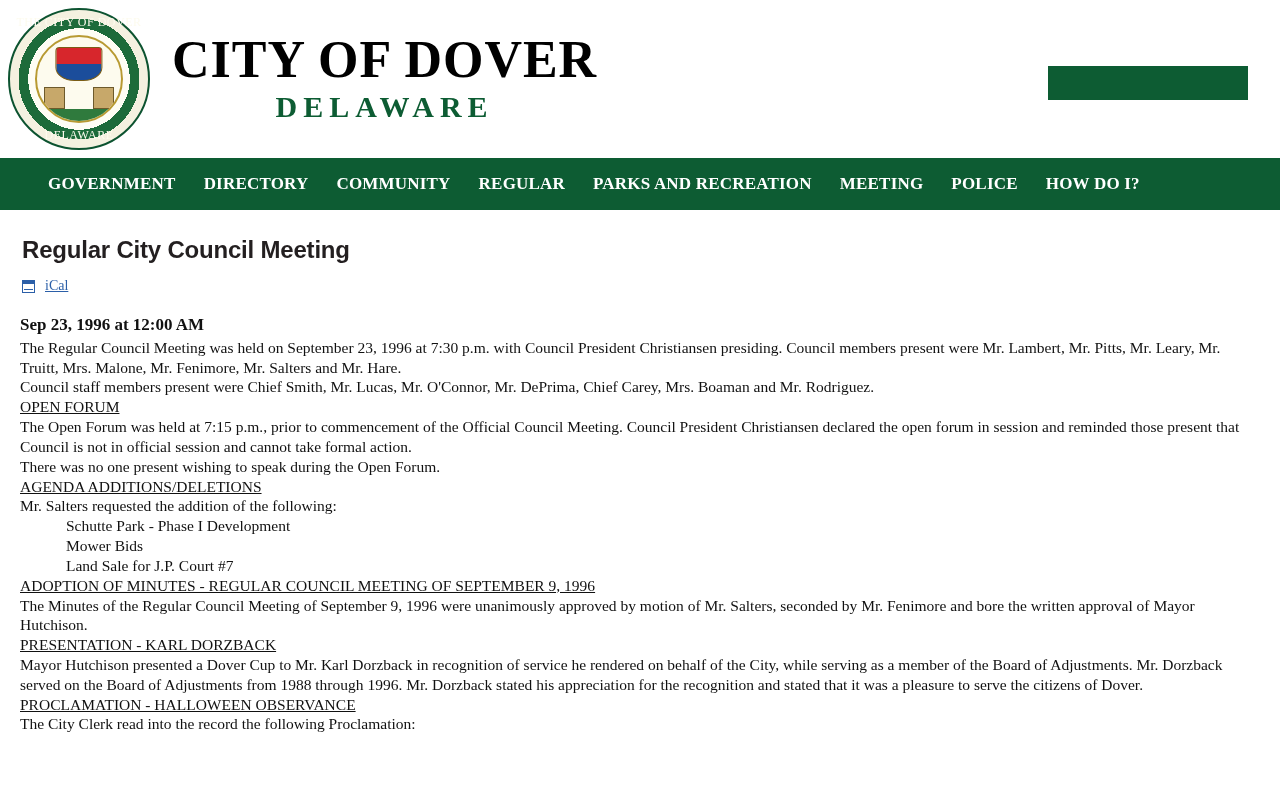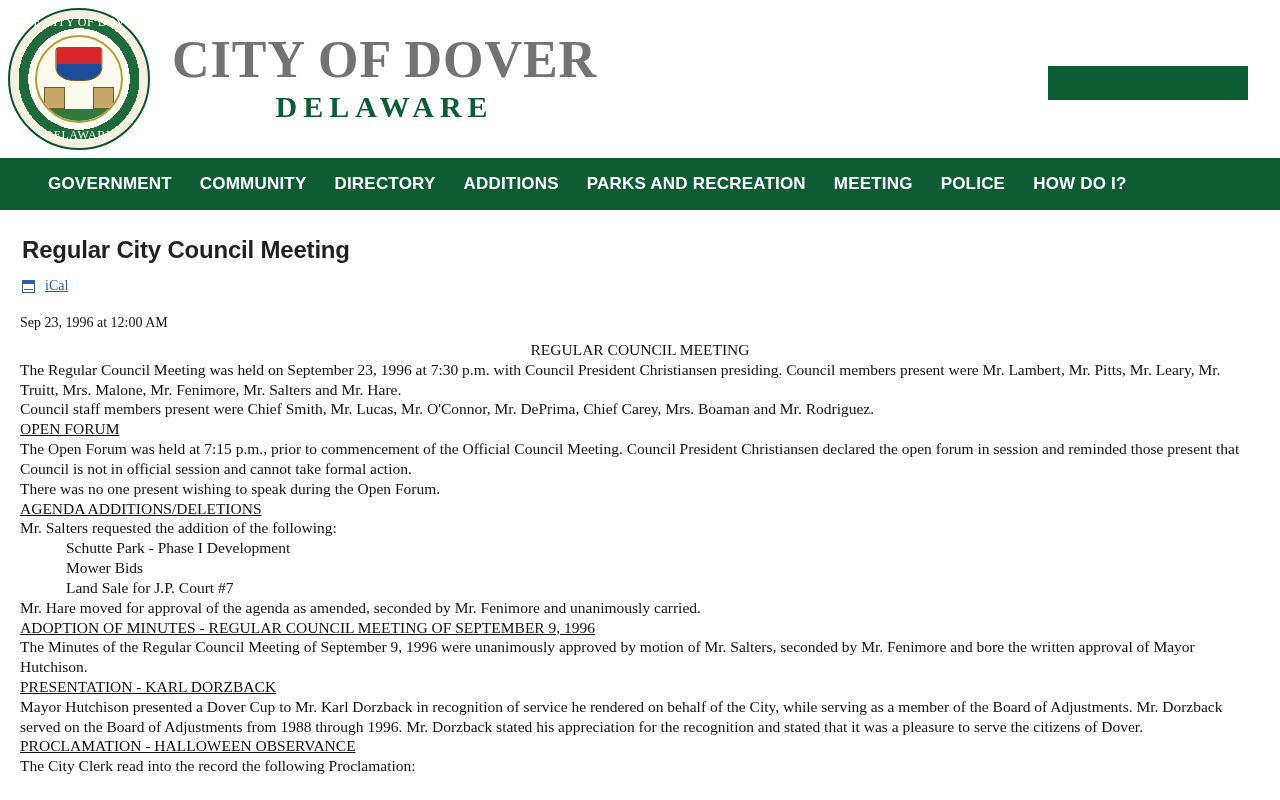--- a/index.html
+++ b/index.html
@@ -78,21 +78,21 @@
   .wordmark {
     margin-left: 22px;
     font-family: "Liberation Serif", serif;
     color: #0d5c33;
   }
   .wordmark .line1 {
     font-size: 52px;
     font-weight: bold;
     letter-spacing: 1px;
     line-height: 1;
-    color: #737373;
+    color: #000000;
   }
   .wordmark .line2 {
     font-size: 30px;
     font-weight: bold;
     letter-spacing: 6px;
     text-align: center;
     margin-top: 4px;
     color: #0d5c33;
   }
   .search-box {
@@ -114,21 +114,21 @@
   }
   .nav-item {
     color: #ffffff;
     font-size: 17px;
     font-weight: bold;
     letter-spacing: .2px;
     padding: 0 14px;
     line-height: 52px;
     white-space: nowrap;
     cursor: pointer;
-    font-family: Liberation Sans, sans-serif;
+    font-family: Liberation Serif, serif;
   }
   .nav-item:first-child { padding-left: 0; }
 
   
   .content {
     padding: 18px 20px 0 20px;
   }
   .page-title {
     font-size: 24px;
     font-weight: bold;
@@ -164,23 +164,23 @@
     cursor: pointer;
   }
 
   .doc {
     font-family: "Liberation Serif", serif;
     color: #111111;
     font-size: 15.5px;
     line-height: 1.28;
   }
   .doc .datehead {
-    font-weight: normal;
-    font-size: 14px;
-    margin: 0 0 8px 0;
+    font-weight: bold;
+    font-size: 17px;
+    margin: 0 0 2px 0;
   }
   .doc .centered { text-align: center; }
   .doc p { margin: 0; }
   .doc .u { text-decoration: underline; }
   .doc .indent { padding-left: 46px; }
 </style>
 </head>
 <body>
 
 <div class="header">
@@ -201,53 +201,51 @@
   <div class="wordmark">
     <div class="line1">CITY OF DOVER</div>
     <div class="line2">DELAWARE</div>
   </div>
 
   <input class="search-box" type="text" placeholder="" style="">
 </div>
 
 <div class="nav">
   <div class="nav-item">GOVERNMENT</div>
+  <div class="nav-item">DIRECTORY</div>
   <div class="nav-item">COMMUNITY</div>
-  <div class="nav-item">DIRECTORY</div>
-  <div class="nav-item">ADDITIONS</div>
+  <div class="nav-item">REGULAR</div>
   <div class="nav-item">PARKS AND RECREATION</div>
   <div class="nav-item">MEETING</div>
   <div class="nav-item">POLICE</div>
   <div class="nav-item">HOW DO I?</div>
 </div>
 
 <div class="content">
 
   <div class="page-title">Regular City Council Meeting</div>
 
   <div class="ical-row">
     <span class="ical-icon"></span>
     <span class="ical-link">iCal</span>
   </div>
 
   <div class="doc">
     <div class="datehead">Sep 23, 1996 at 12:00 AM</div>
-    <p class="centered">REGULAR COUNCIL MEETING</p>
     <div id="minutes-body">
         <p>The Regular Council Meeting was held on September 23, 1996 at 7:30 p.m. with Council President Christiansen presiding. Council members present were Mr. Lambert, Mr. Pitts, Mr. Leary, Mr. Truitt, Mrs. Malone, Mr. Fenimore, Mr. Salters and Mr. Hare.</p>
         <p>Council staff members present were Chief Smith, Mr. Lucas, Mr. O'Connor, Mr. DePrima, Chief Carey, Mrs. Boaman and Mr. Rodriguez.</p>
         <p class="u">OPEN FORUM</p>
         <p>The Open Forum was held at 7:15 p.m., prior to commencement of the Official Council Meeting. Council President Christiansen declared the open forum in session and reminded those present that Council is not in official session and cannot take formal action.</p>
         <p>There was no one present wishing to speak during the Open Forum.</p>
         <p class="u">AGENDA ADDITIONS/DELETIONS</p>
         <p>Mr. Salters requested the addition of the following:</p>
         <p class="indent">Schutte Park - Phase I Development</p>
         <p class="indent">Mower Bids</p>
         <p class="indent">Land Sale for J.P. Court #7</p>
-        <p>Mr. Hare moved for approval of the agenda as amended, seconded by Mr. Fenimore and unanimously carried.</p>
         <p class="u">ADOPTION OF MINUTES - REGULAR COUNCIL MEETING OF SEPTEMBER 9, 1996</p>
         <p>The Minutes of the Regular Council Meeting of September 9, 1996 were unanimously approved by motion of Mr. Salters, seconded by Mr. Fenimore and bore the written approval of Mayor Hutchison.</p>
         <p class="u">PRESENTATION - KARL DORZBACK</p>
         <p>Mayor Hutchison presented a Dover Cup to Mr. Karl Dorzback in recognition of service he rendered on behalf of the City, while serving as a member of the Board of Adjustments. Mr. Dorzback served on the Board of Adjustments from 1988 through 1996. Mr. Dorzback stated his appreciation for the recognition and stated that it was a pleasure to serve the citizens of Dover.</p>
         <p class="u">PROCLAMATION - HALLOWEEN OBSERVANCE</p>
         <p>The City Clerk read into the record the following Proclamation:</p>
       </div>
   </div>
 
 </div>

